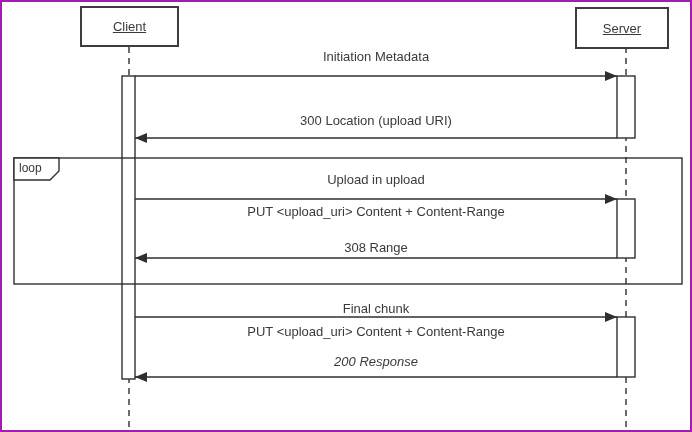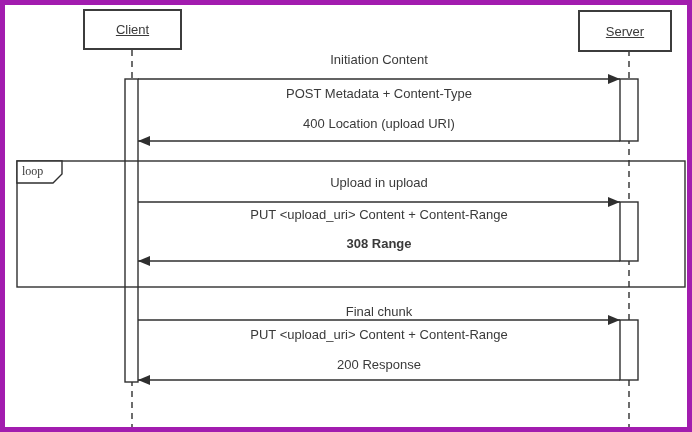--- a/index.html
+++ b/index.html
@@ -1,33 +1,33 @@
 <!DOCTYPE html>
 <html><head>
 <meta charset="utf-8">
 <style>
   html,body{margin:0;padding:0;background:#e8e8e8;font-family:"Liberation Sans",sans-serif;}
   .canvas{
     position:relative;width:692px;height:432px;background:#ffffff;
-    border:5px solid #a21caf;box-sizing:border-box;overflow:hidden;
+    border:2px solid #a21caf;box-sizing:border-box;overflow:hidden;
     color:#3a3a3a;
   }
   .layer{position:absolute;left:0;top:0;width:692px;height:432px;}
   .actor-box{
     position:absolute;background:#ffffff;border:2px solid #3c3c3c;
     display:flex;align-items:center;justify-content:center;
     font-size:13px;color:#3a3a3a;box-sizing:border-box;z-index:3;
   }
   .actor-box span{text-decoration:underline;}
   .msg-label{
     position:absolute;left:174px;width:400px;text-align:center;
     font-size:13px;line-height:14px;color:#3a3a3a;z-index:2;white-space:nowrap;
   }
   .loop-label{
-    position:absolute;left:17px;top:159px;font-size:12px;color:#3a3a3a;z-index:4;font-family:Liberation Serif, serif;
+    position:absolute;left:17px;top:159px;font-size:12px;color:#3a3a3a;z-index:4;
   }
   svg{display:block;}
 </style>
 </head>
 <body>
 
 <div class="canvas">
 
   <svg class="layer" width="692" height="432" viewBox="0 0 692 432">
     <defs>
@@ -58,25 +58,24 @@
 
   <div class="actor-box" style="left:78px;top:4px;width:99px;height:41px;">
     <span>Client</span>
   </div>
   <div class="actor-box" style="left:573px;top:5px;width:94px;height:42px;">
     <span>Server</span>
   </div>
 
   <div class="loop-label">loop</div>
 
-  <div class="msg-label" style="top:48px;">Initiation Content</div>
-  <div class="msg-label" style="top:82px;">POST Metadata + Content-Type</div>
-  <div class="msg-label" style="top:112px;">400 Location (upload URI)</div>
+  <div class="msg-label" style="top:48px;">Initiation Metadata</div>
+  <div class="msg-label" style="top:112px;">300 Location (upload URI)</div>
 
   <div class="msg-label" style="top:171px;">Upload in upload</div>
   <div class="msg-label" style="top:203px;">PUT &lt;upload_uri&gt; Content + Content-Range</div>
-  <div class="msg-label" style="top:232px;font-weight:bold;">308 Range</div>
+  <div class="msg-label" style="top:239px;">308 Range</div>
 
   <div class="msg-label" style="top:300px;">Final chunk</div>
   <div class="msg-label" style="top:323px;">PUT &lt;upload_uri&gt; Content + Content-Range</div>
-  <div class="msg-label" style="top:353px;">200 Response</div>
+  <div class="msg-label" style="top:353px;font-style:italic;">200 Response</div>
 
 </div>
 
 </body></html>

